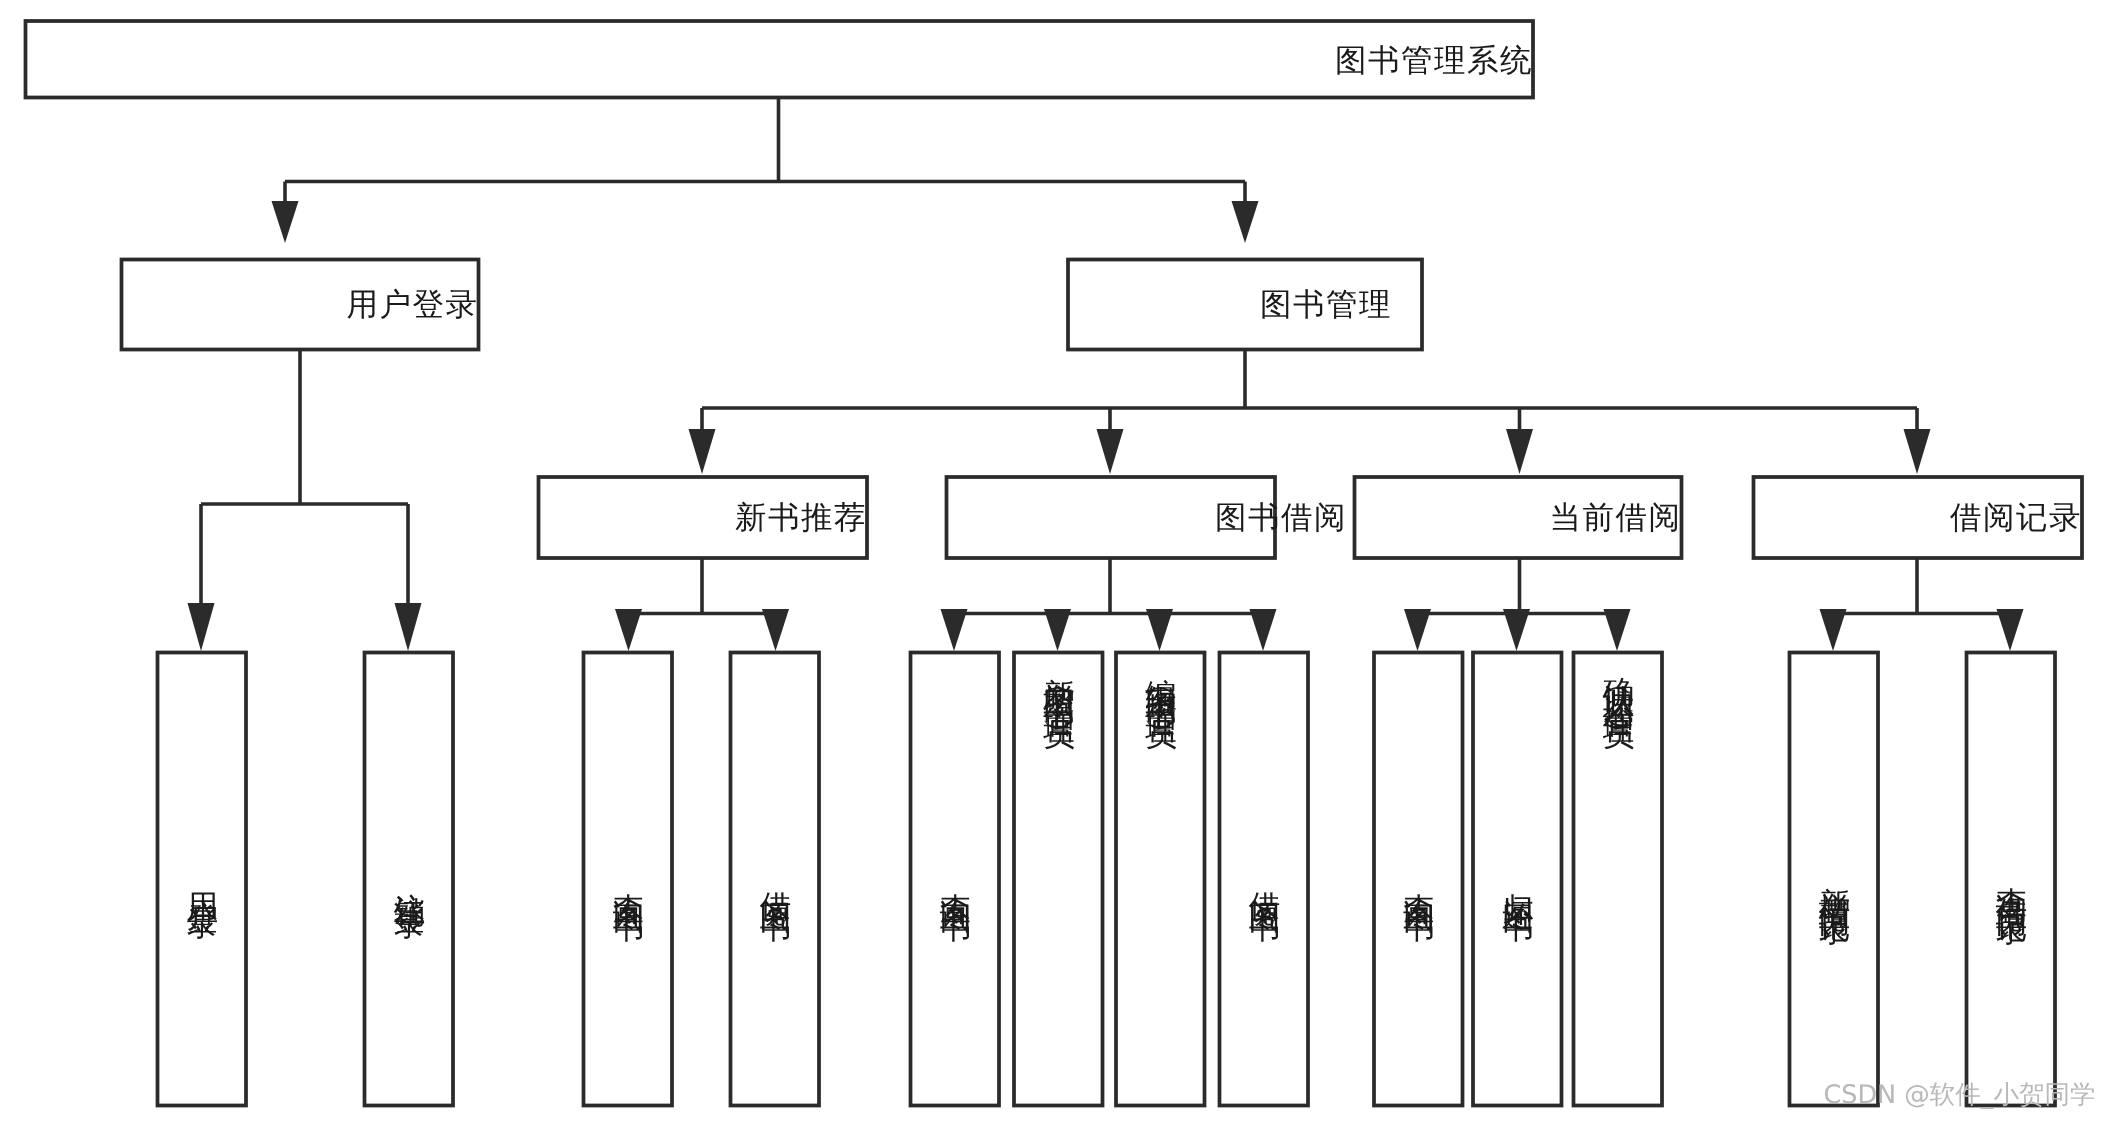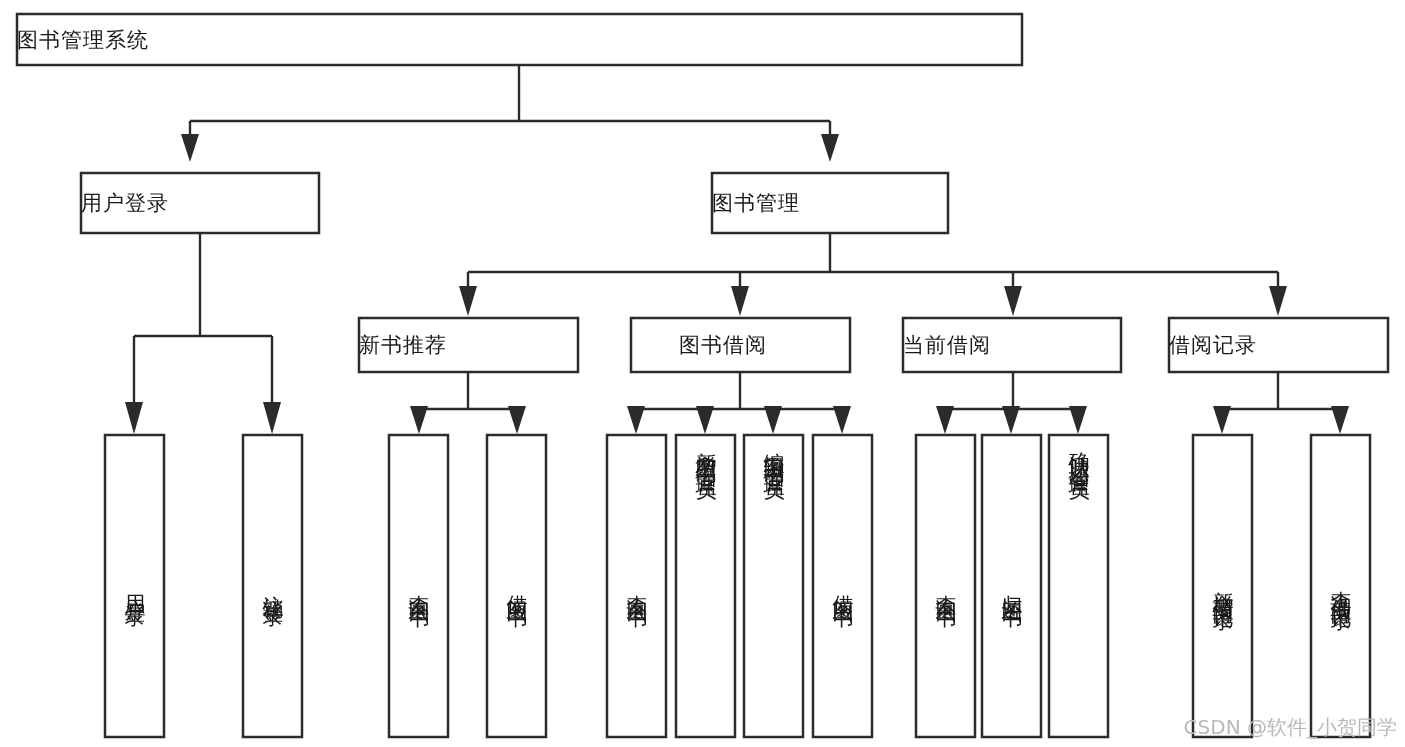--- a/index.html
+++ b/index.html
@@ -54,36 +54,36 @@
     font-size: 21px;
     line-height: 1;
     letter-spacing: 4px;
     color: #1a1a1a;
     white-space: nowrap;
   }
   .hlabel-wrap {
     position: absolute;
     display: flex;
     align-items: center;
-    justify-content: flex-start;
+    justify-content: flex-end;
     pointer-events: none;
   }
   .hlabel-text {
     font-family: "DejaVu Sans", "Liberation Sans", sans-serif;
     font-size: 21px;
     color: #1a1a1a;
     white-space: nowrap;
     letter-spacing: 1px;
   }
   #watermark {
     position: absolute;
     right: 8px;
     bottom: 6px;
     font-family: "DejaVu Sans", "Liberation Sans", sans-serif;
-    font-size: 20px;
+    font-size: 17px;
     color: #b8b8b8;
     white-space: nowrap;
     pointer-events: none;
   }
 </style>
 </head>
 <body>
 
 <div id="diagram-root">
 

